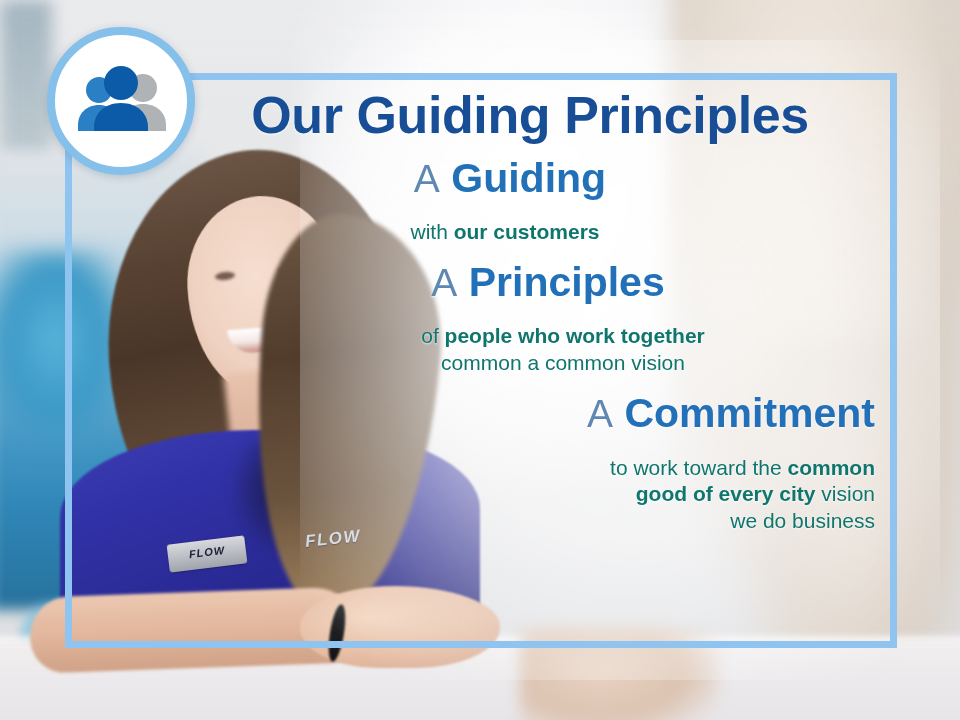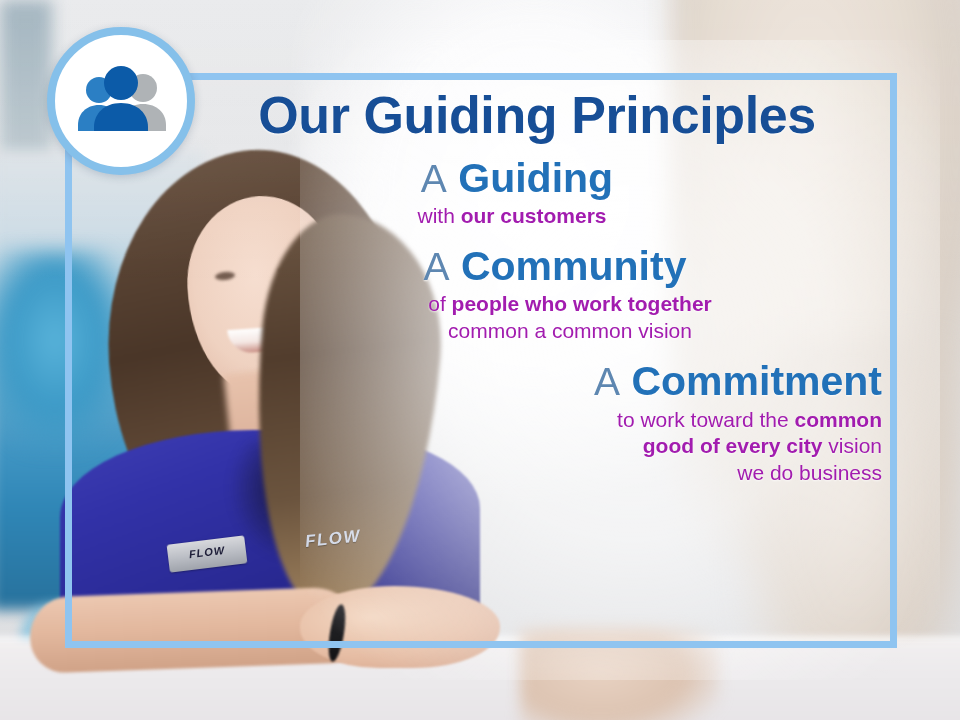--- a/index.html
+++ b/index.html
@@ -195,21 +195,21 @@
     background:#ffffff;
     border:8px solid #85c0ea;
     box-sizing:border-box;
     box-shadow:0 2px 8px rgba(40,70,100,.22);
     display:flex;align-items:center;justify-content:center;
   }
   .badge svg{display:block;}
 
   
   .text-col{
-    position:absolute;left:192px;top:88px;width:690px;
+    position:absolute;left:185px;top:88px;width:690px;
     text-align:center;
   }
   .title{
     font-size:52px;line-height:1.04;font-weight:bold;
     color:#174E96;
     letter-spacing:-.4px;
     text-shadow:0 1px 2px rgba(255,255,255,.85);
     margin:0 0 6px 0;
   }
   .block{margin-top:14px;}
@@ -218,23 +218,23 @@
     color:#2271B8;
     text-shadow:0 1px 2px rgba(255,255,255,.8);
     white-space:nowrap;
   }
   .headline .art{
     font-weight:normal;color:#5E87B1;font-size:39px;
   }
   .headline .word{font-weight:bold;}
   .sub{
     font-size:21px;line-height:1.28;
-    color:#a21caf;font-weight:normal;
+    color:#0f766e;font-weight:normal;
     text-shadow:0 1px 2px rgba(255,255,255,.8);
-    margin-top:3px;
+    margin-top:19px;
   }
   .sub b{font-weight:bold;}
 
   .b1{padding-right:40px;}
   .b1 .sub{padding-right:10px;}
   .b2{padding-left:36px;}
   .b2 .sub{padding-left:30px;}
   .b3{padding-left:110px;text-align:right;}
   .b3 .sub{padding-left:76px;}
 </style>
@@ -301,21 +301,21 @@
       <div class="headline">
         <span class="art">A</span>
         <span class="word">Guiding</span>
       </div>
       <div class="sub"><span>with </span><b>our customers</b></div>
     </div>
 
     <div class="block b2">
       <div class="headline">
         <span class="art">A</span>
-        <span class="word">Community</span>
+        <span class="word">Principles</span>
       </div>
       <div class="sub"><span>of </span><b>people who work together</b><br><span>common a common vision</span></div>
     </div>
 
     <div class="block b3">
       <div class="headline">
         <span class="art">A</span>
         <span class="word">Commitment</span>
       </div>
       <div class="sub"><span>to work toward the </span><b>common</b><br><b>good of every city</b><span> vision</span><br><span>we do business</span></div>

